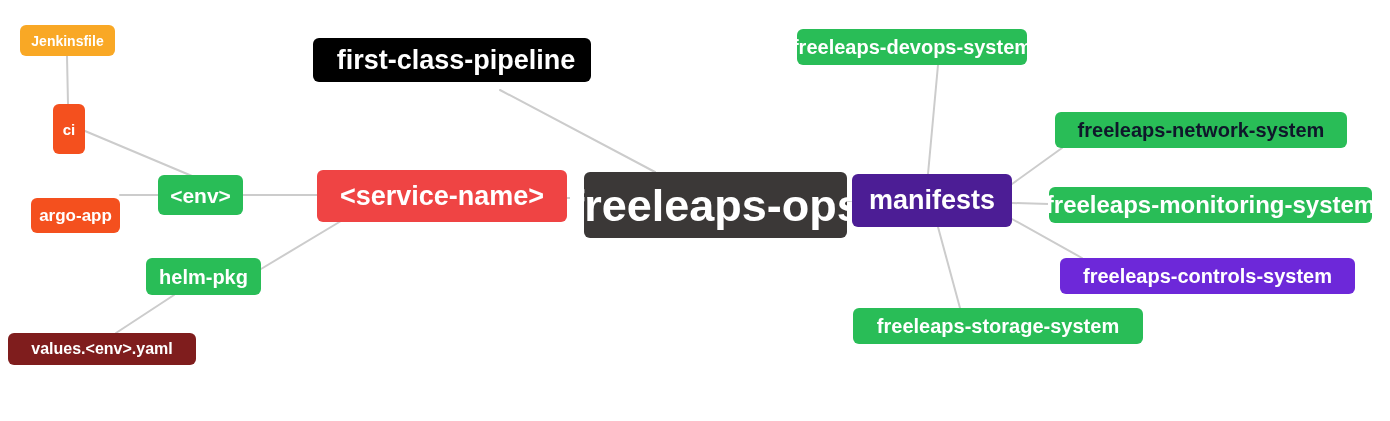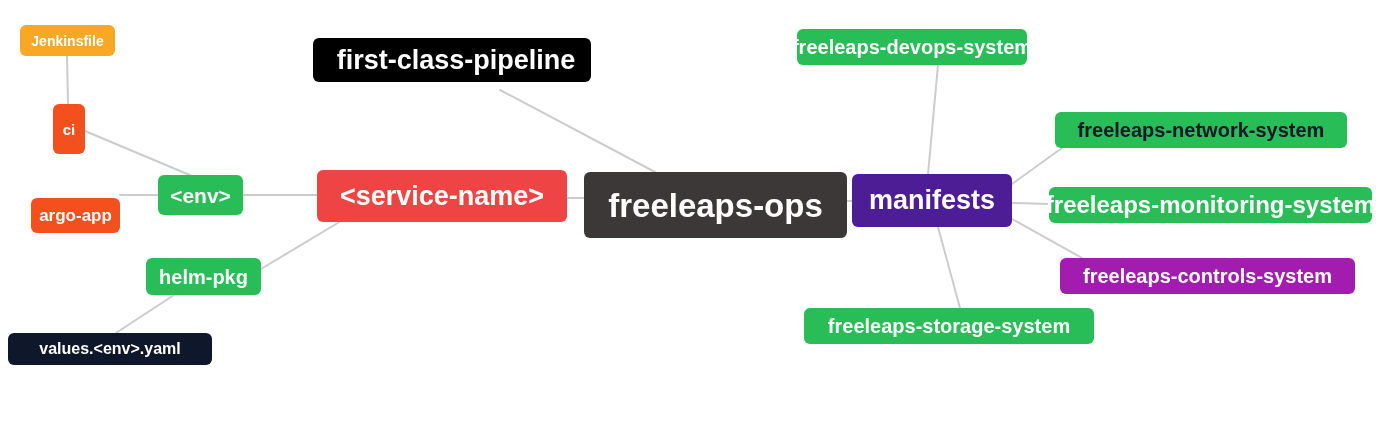--- a/index.html
+++ b/index.html
@@ -57,22 +57,22 @@
       <line x1="938" y1="227" x2="960" y2="308" stroke="#cccccc" stroke-width="2" stroke-linecap="round"></line>
     </svg>
   <div id="node-layer">
       <div class="node" style="left: 20px; top: 25px; width: 95px; height: 31px; background: rgb(249, 168, 37); font-size: 14px; color: rgb(255, 255, 255);">Jenkinsfile</div>
       <div class="node" style="left: 53px; top: 104px; width: 32px; height: 50px; background: rgb(244, 80, 30); font-size: 15px; color: rgb(255, 255, 255); text-align: right;">ci</div>
       <div class="node" style="left: 31px; top: 177px; width: 89px; height: 35px; background: rgb(244, 80, 30); font-size: 17px; color: rgb(255, 255, 255); margin-top: 21px;">argo-app</div>
       <div class="node" style="left: 158px; top: 175px; width: 85px; height: 40px; background: rgb(41, 189, 87); font-size: 21px; color: rgb(255, 255, 255);">&lt;env&gt;</div>
       <div class="node" style="left: 313px; top: 38px; width: 278px; height: 44px; background: #000000; font-size: 27px; color: rgb(255, 255, 255); padding-left: 8px;">first-class-pipeline</div>
       <div class="node" style="left: 317px; top: 170px; width: 250px; height: 52px; background: #ef4444; font-size: 27px; color: rgb(255, 255, 255);">&lt;service-name&gt;</div>
       <div class="node" style="left: 146px; top: 258px; width: 115px; height: 37px; background: rgb(41, 189, 87); font-size: 20px; color: rgb(255, 255, 255);">helm-pkg</div>
-      <div class="node" style="left: 8px; top: 333px; width: 204px; height: 32px; background: #0f172a; font-size: 16px; color: rgb(255, 255, 255);">values.&lt;env&gt;.yaml</div>
-      <div class="node" style="left: 584px; top: 172px; width: 263px; height: 66px; background: rgb(59, 56, 55); font-size: 33px; color: rgb(255, 255, 255);">freeleaps-ops</div>
+      <div class="node" style="left: 8px; top: 333px; width: 188px; height: 32px; background: #7f1d1d; font-size: 16px; color: rgb(255, 255, 255);">values.&lt;env&gt;.yaml</div>
+      <div class="node" style="left: 584px; top: 172px; width: 263px; height: 66px; background: rgb(59, 56, 55); font-size: 45px; color: rgb(255, 255, 255);">freeleaps-ops</div>
       <div class="node" style="left: 852px; top: 174px; width: 160px; height: 53px; background: #4c1d95; font-size: 27px; color: rgb(255, 255, 255);">manifests</div>
       <div class="node" style="left: 797px; top: 29px; width: 230px; height: 36px; background: rgb(41, 189, 87); font-size: 20px; color: rgb(255, 255, 255);">freeleaps-devops-system</div>
       <div class="node" style="left: 1055px; top: 112px; width: 292px; height: 36px; background: rgb(41, 189, 87); font-size: 20px; color: #0f172a;">freeleaps-network-system</div>
       <div class="node" style="left: 1049px; top: 187px; width: 323px; height: 36px; background: rgb(41, 189, 87); font-size: 24px; color: rgb(255, 255, 255);">freeleaps-monitoring-system</div>
-      <div class="node" style="left: 1060px; top: 258px; width: 295px; height: 36px; background: #a21caf; font-size: 20px; color: rgb(255, 255, 255);">freeleaps-controls-system</div>
-      <div class="node" style="left: 804px; top: 308px; width: 290px; height: 36px; background: rgb(41, 189, 87); font-size: 20px; color: rgb(255, 255, 255);">freeleaps-storage-system</div>
+      <div class="node" style="left: 1060px; top: 258px; width: 295px; height: 36px; background: #6d28d9; font-size: 20px; color: rgb(255, 255, 255);">freeleaps-controls-system</div>
+      <div class="node" style="left: 853px; top: 308px; width: 290px; height: 36px; background: rgb(41, 189, 87); font-size: 20px; color: rgb(255, 255, 255);">freeleaps-storage-system</div>
     </div>
 </div>
 
 </body></html>

